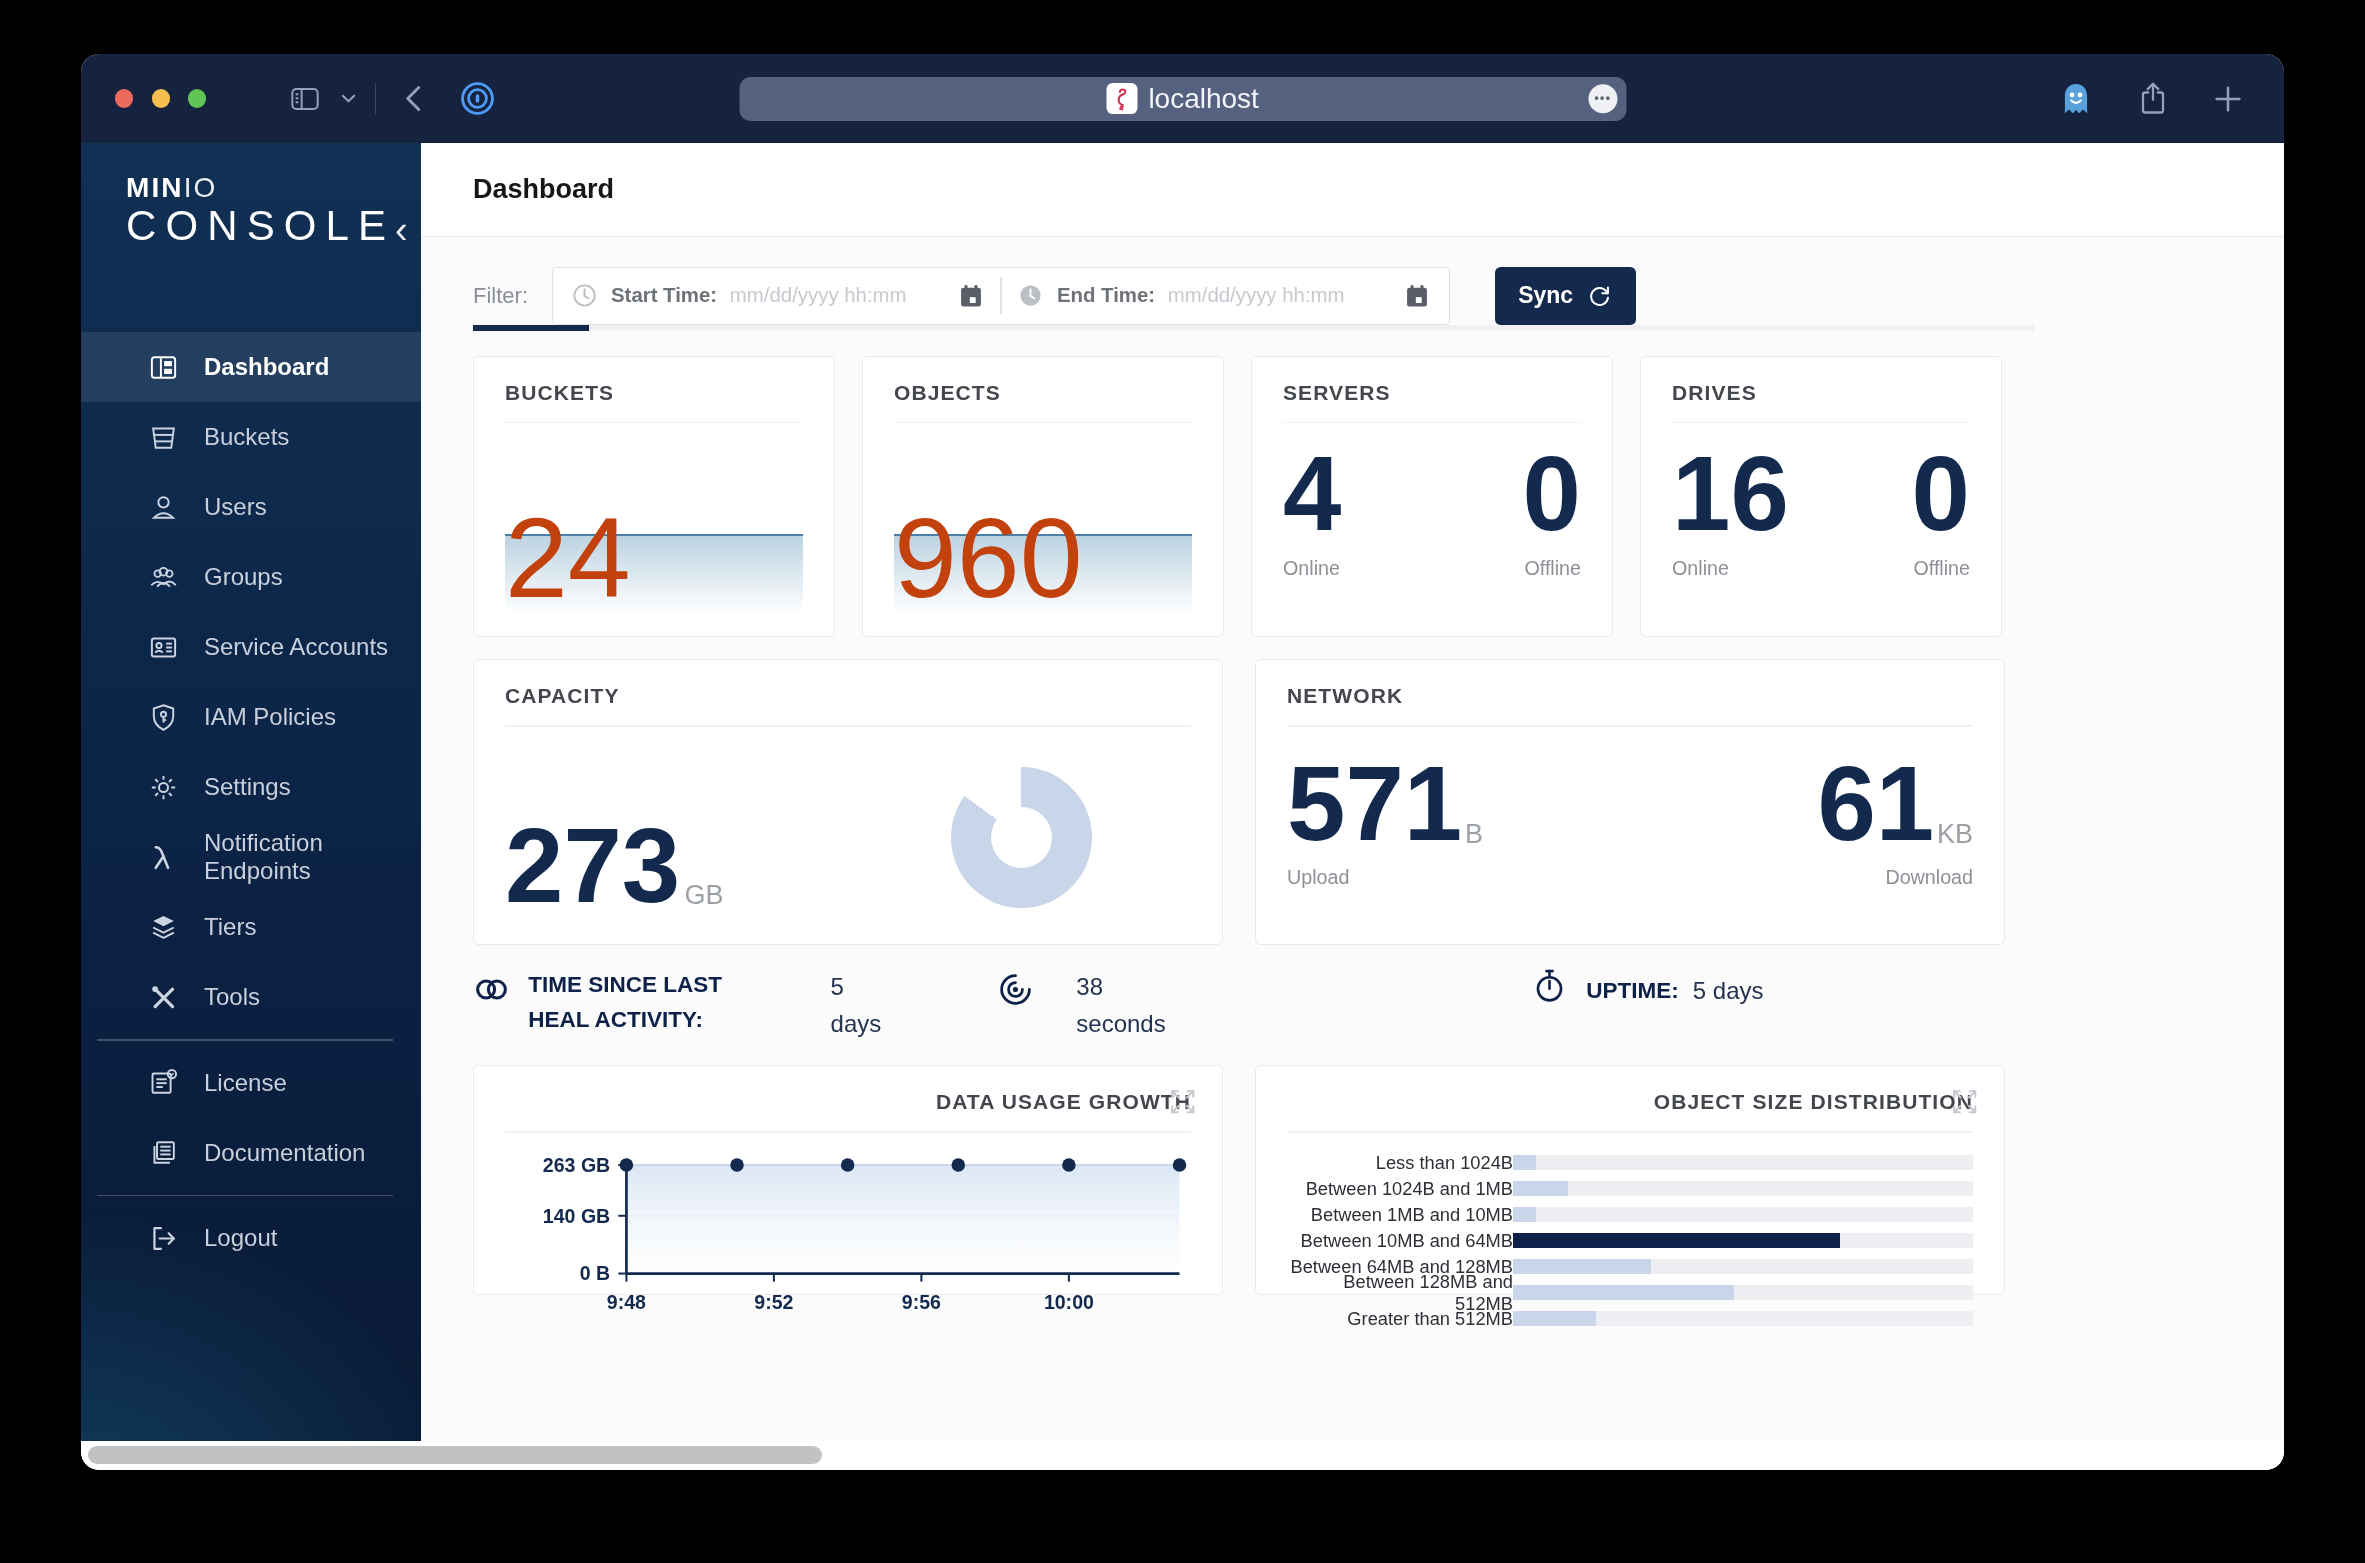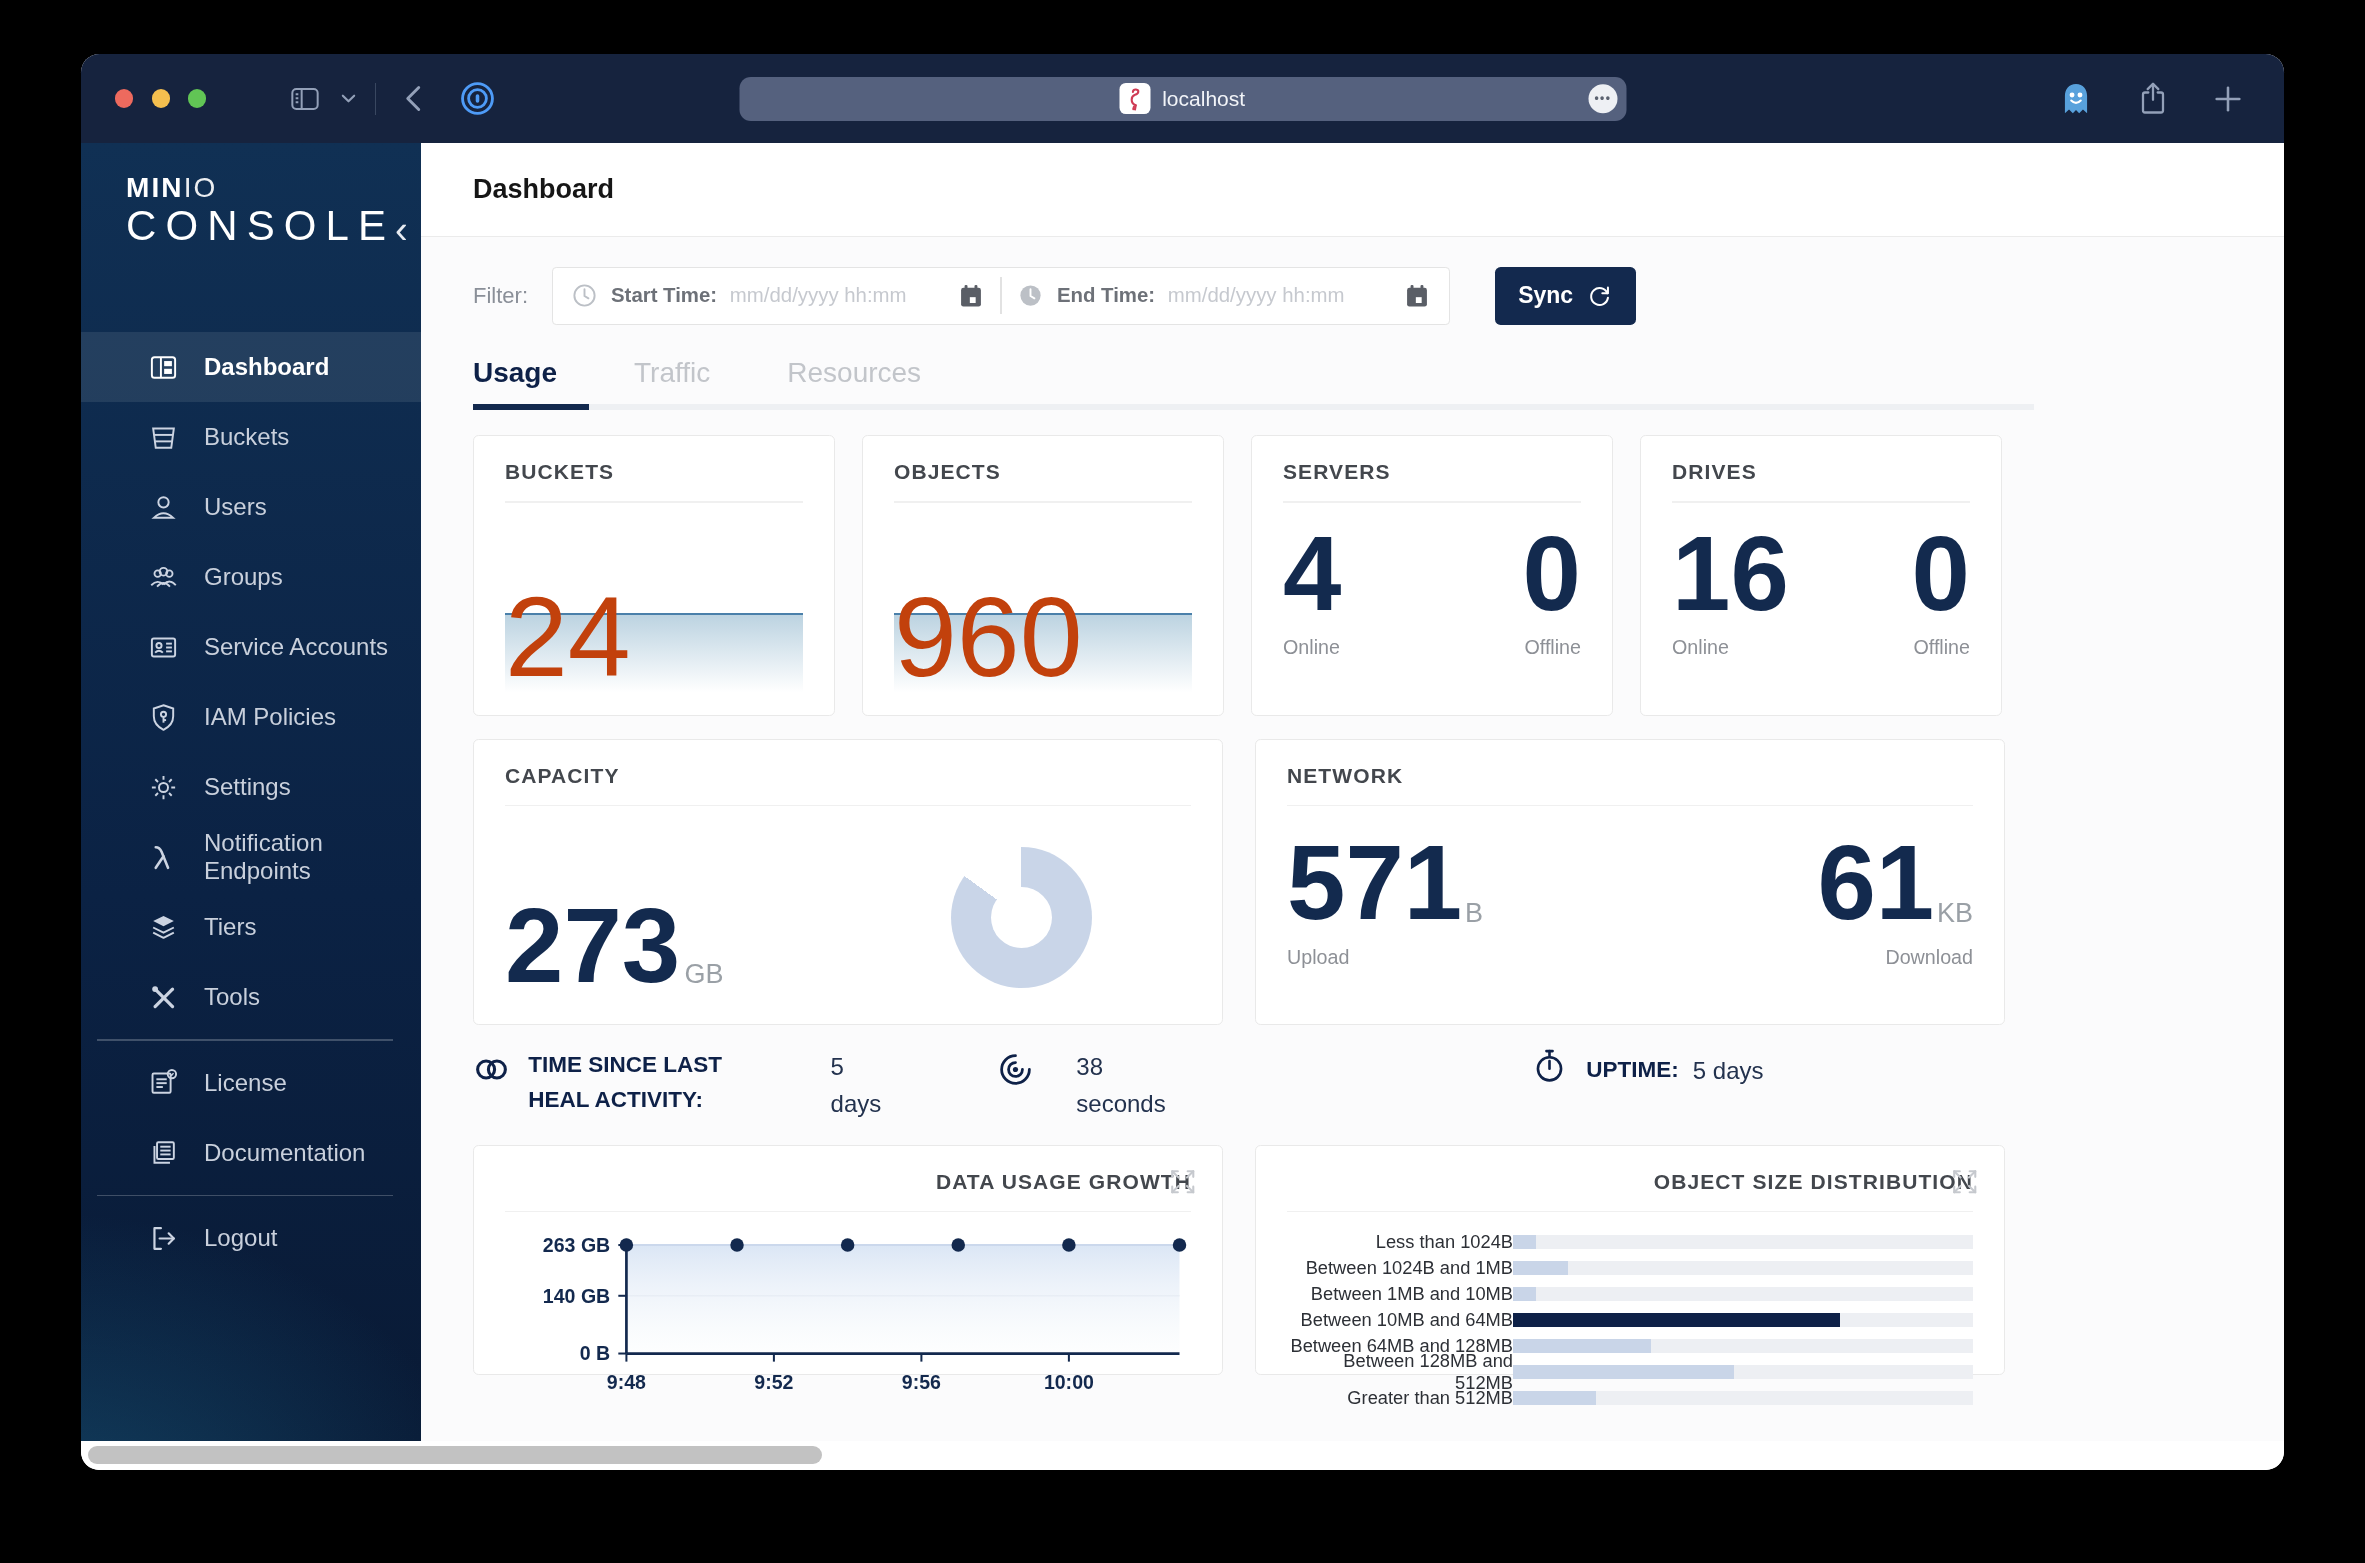--- a/index.html
+++ b/index.html
@@ -14,21 +14,21 @@
   .lights { display:flex; gap:18.3px; margin-left:34px; }
   .light { width:18.3px; height:18.3px; border-radius:50%; }
   .light.red{background:#ed6a5e;} .light.yellow{background:#f4bf4f;} .light.green{background:#61c555;}
   .tb-group { display:flex; align-items:center; margin-left:83px; gap:18.3px; }
   .tb-icon { color:#93a0b8; display:flex; align-items:center; }
   .tb-sep { width:1.4px; height:32px; background:#394760; }
   .urlbar { position:absolute; left:50%; top:50%; transform:translate(-50%,-50%);
             width:887px; height:44px; background:#55617e; border-radius:11.3px;
             display:flex; align-items:center; justify-content:center; gap:11.3px; }
   .favicon { width:31px; height:31px; background:#fff; border-radius:6.3px; display:flex; align-items:center; justify-content:center; }
-  .url-text { font-size:21px; color:#f2f4f8;text-align:center; }
+  .url-text { font-size:28px; color:#f2f4f8;text-align:center; }
   .url-more { position:absolute; right:8.4px; top:50%; transform:translateY(-50%);
               width:29.5px; height:29.5px; border-radius:50%; background:#eef0f4; color:#5b6270;
               display:flex; align-items:center; justify-content:center; font-size:12px; letter-spacing:1.4px; font-weight:700;}
   .tb-right { position:absolute; right:39px; display:flex; align-items:center; gap:42px; }
 
   
   .appbody { flex:1; display:flex; min-height:0; }
 
   
   .sidebar { width:340px; flex:none; position:relative; color:#fff;
@@ -424,25 +424,20 @@
             <span>Sync</span>
             <span>
               <svg width="27" height="27" viewBox="0 0 48 48" fill="none" stroke="#fff" stroke-width="3.6" stroke-linecap="round">
                 <path d="M38 20 a15 15 0 1 0 1 8"></path>
                   <polyline points="39,10 39,20 29,20" stroke-linejoin="round"></polyline>
               </svg>
             </span>
           </button>
         </div>
 
-        <div class="tabs">
-          <div class="tab active">Usage</div>
-          <div class="tab">Traffic</div>
-          <div class="tab">Resources</div>
-        </div>
         <div class="tab-track">
           <div class="tab-indicator"></div>
         </div>
 
         <div class="row row1">
           <div class="card card-sm">
             <div class="card-head">BUCKETS</div>
             <div class="card-hr"></div>
             <div class="stat-band"></div>
             <div class="stat-big">24</div>

